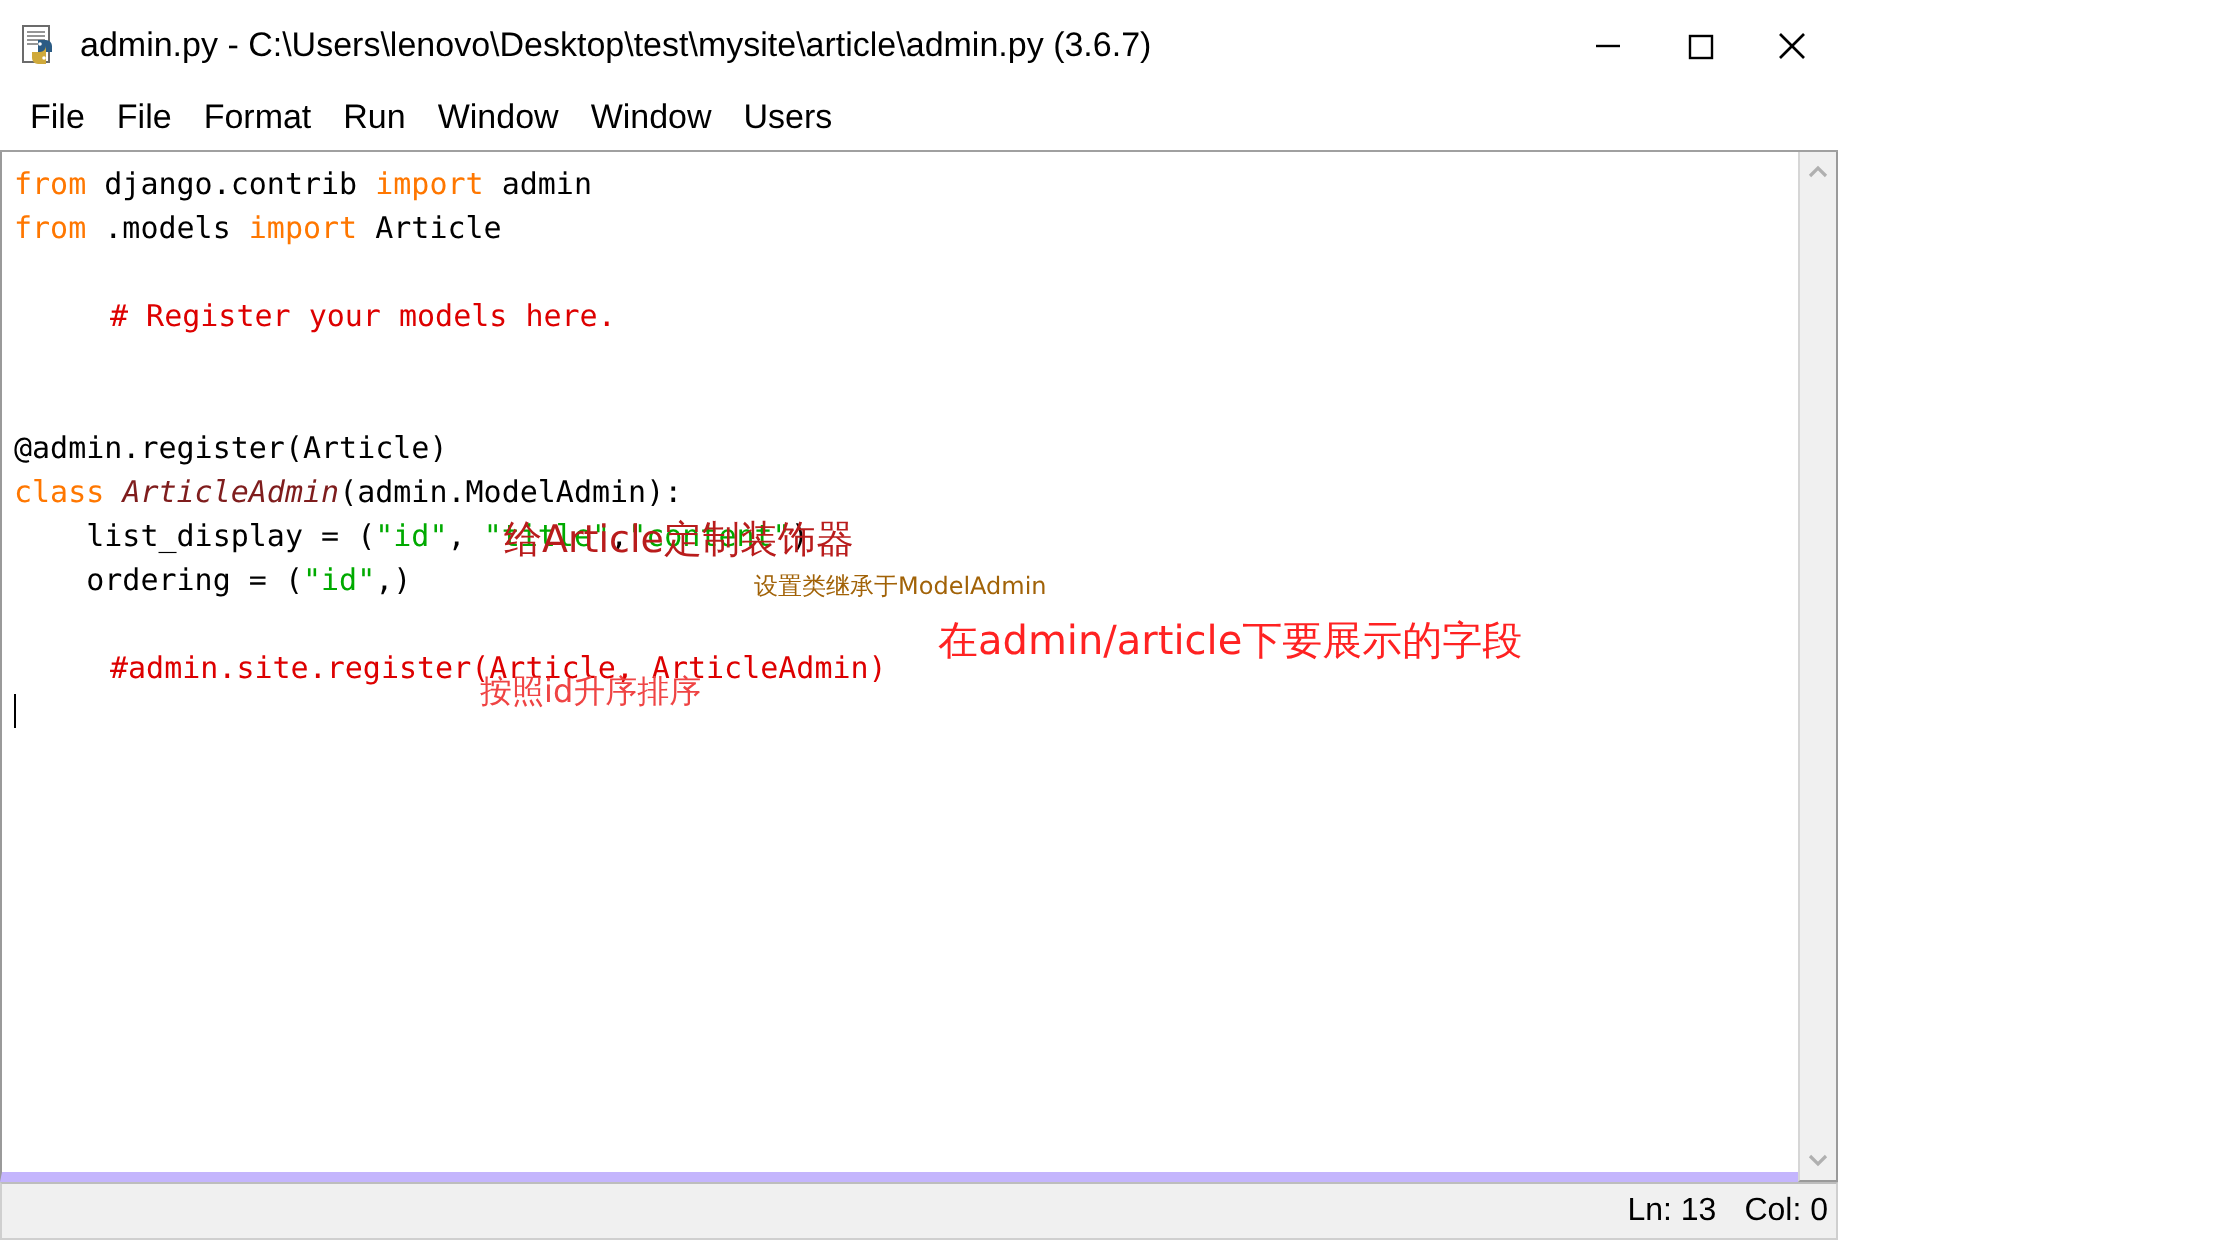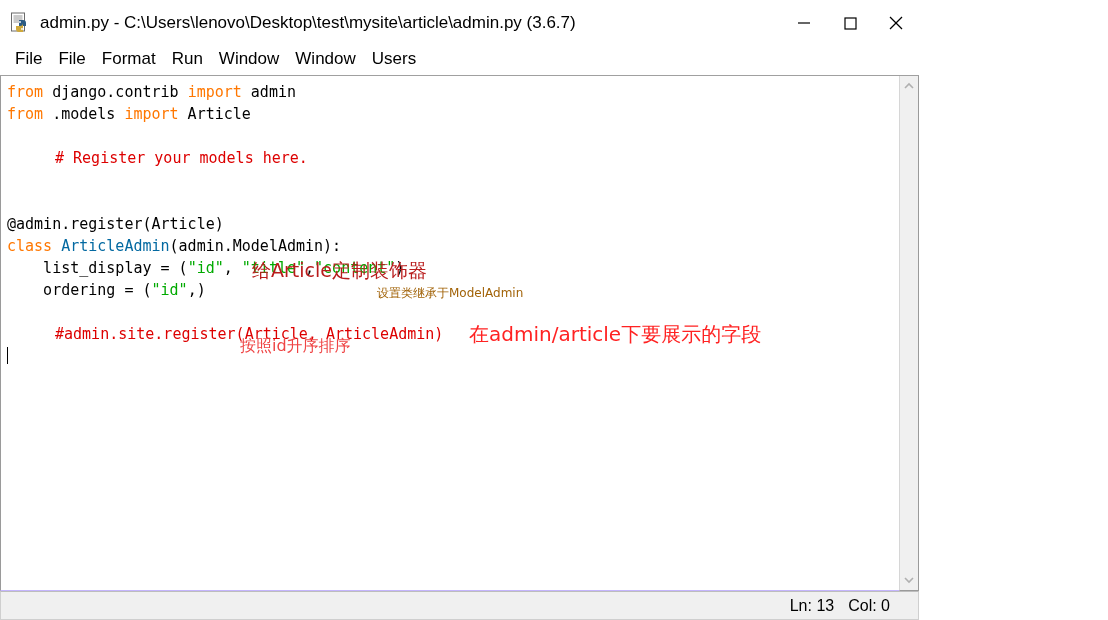--- a/index.html
+++ b/index.html
@@ -94,37 +94,37 @@
     position: relative;
     display: flex;
     background: #ffffff;
     overflow: hidden;
   }
   .editor {
     position: relative;
     flex: 1 1 auto;
     background: #ffffff;
     border-left: 1px solid #9a9a9a;
-    border-bottom: 1px solid #c4b5fd;
+    border-bottom: 5px solid #c4b5fd;
     overflow: hidden;
     box-sizing: border-box;
   }
   .code {
     position: absolute;
     left: 6px;
     top: 5px;
     font-family: "DejaVu Sans Mono", "Liberation Mono", monospace;
     font-size: 15px;
     line-height: 22px;
     white-space: pre;
     color: #000000;
   }
   .code .line { height: 22px; }
   .kw   { color: #ff7700; }
-  .cls  { color: #0369a1; }
+  .cls  { color: #7f1d1d; font-style: italic; }
   .str  { color: #00aa00; }
   .cmt  { color: #dd0000; margin-left: 48px; }
   .plain{ color: #000000; }
 
   .caret {
     display: inline-block;
     width: 1px;
     height: 17px;
     background: #000000;
     vertical-align: -3px;
@@ -169,21 +169,21 @@
   .statusbar {
     flex: 0 0 29px;
     height: 29px;
     background: #f0f0f0;
     border: 1px solid #cfcfcf;
     border-top: 1px solid #bdbdbd;
     box-sizing: border-box;
     display: flex;
     align-items: center;
     justify-content: flex-end;
-    padding-right: 28px;
+    padding-right: 4px;
   }
   .status-text {
     font-size: 16px;
     color: #000000;
     font-family: "Liberation Sans", sans-serif;
     margin-left: 14px;
   }
 </style>
 </head>
 <body>
@@ -237,21 +237,21 @@
     <div class="menu-item">Window</div>
     <div class="menu-item">Users</div>
   </div>
 
   <div class="editor-wrap">
     <div class="editor">
       <div class="code" id="code-root"><div class="line"><span class="kw">from</span><span class="plain"> django.contrib </span><span class="kw">import</span><span class="plain"> admin</span></div><div class="line"><span class="kw">from</span><span class="plain"> .models </span><span class="kw">import</span><span class="plain"> Article</span></div><div class="line">&nbsp;</div><div class="line"><span class="cmt"># Register your models here.</span></div><div class="line">&nbsp;</div><div class="line">&nbsp;</div><div class="line"><span class="plain">@admin.register(Article)</span></div><div class="line"><span class="kw">class</span><span class="plain"> </span><span class="cls">ArticleAdmin</span><span class="plain">(admin.ModelAdmin):</span></div><div class="line"><span class="plain">    list_display = (</span><span class="str">"id"</span><span class="plain">, </span><span class="str">"title"</span><span class="plain">,</span><span class="str">"content"</span><span class="plain">)</span></div><div class="line"><span class="plain">    ordering = (</span><span class="str">"id"</span><span class="plain">,)</span></div><div class="line">&nbsp;</div><div class="line"><span class="cmt">#admin.site.register(Article, ArticleAdmin)</span></div><div class="line"><span class="caret"></span></div></div>
       <div id="annot-root">
           <div class="annot" style="left: 251px; top: 184px; font-size: 19px; color: #b91c1c;">给Article定制装饰器</div>
           <div class="annot" style="left: 376px; top: 207px; font-size: 12px; color: #a16207;">设置类继承于ModelAdmin</div>
-          <div class="annot" style="left: 468px; top: 248px; font-size: 20px; color: rgb(255, 34, 34);">在admin/article下要展示的字段</div>
+          <div class="annot" style="left: 468px; top: 234px; font-size: 20px; color: rgb(255, 34, 34);">在admin/article下要展示的字段</div>
           <div class="annot" style="left: 239px; top: 259px; font-size: 16px; color: #ef4444;">按照id升序排序</div>
         </div>
     </div>
 
     <div class="vscroll">
       <div class="scroll-arrow">
         <svg width="14" height="12" viewBox="0 0 14 12">
           <polyline points="3,8 7,4 11,8" fill="none" stroke="#b0b0b0" stroke-width="1.6"></polyline>
         </svg>
       </div>

